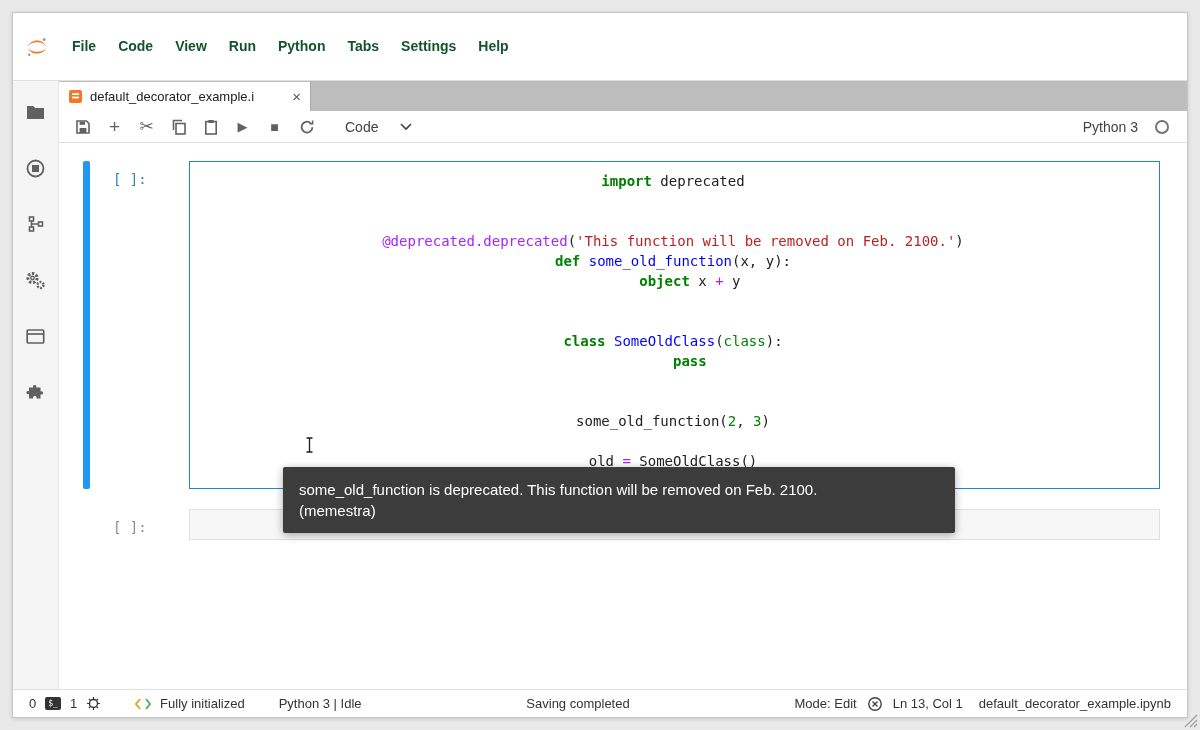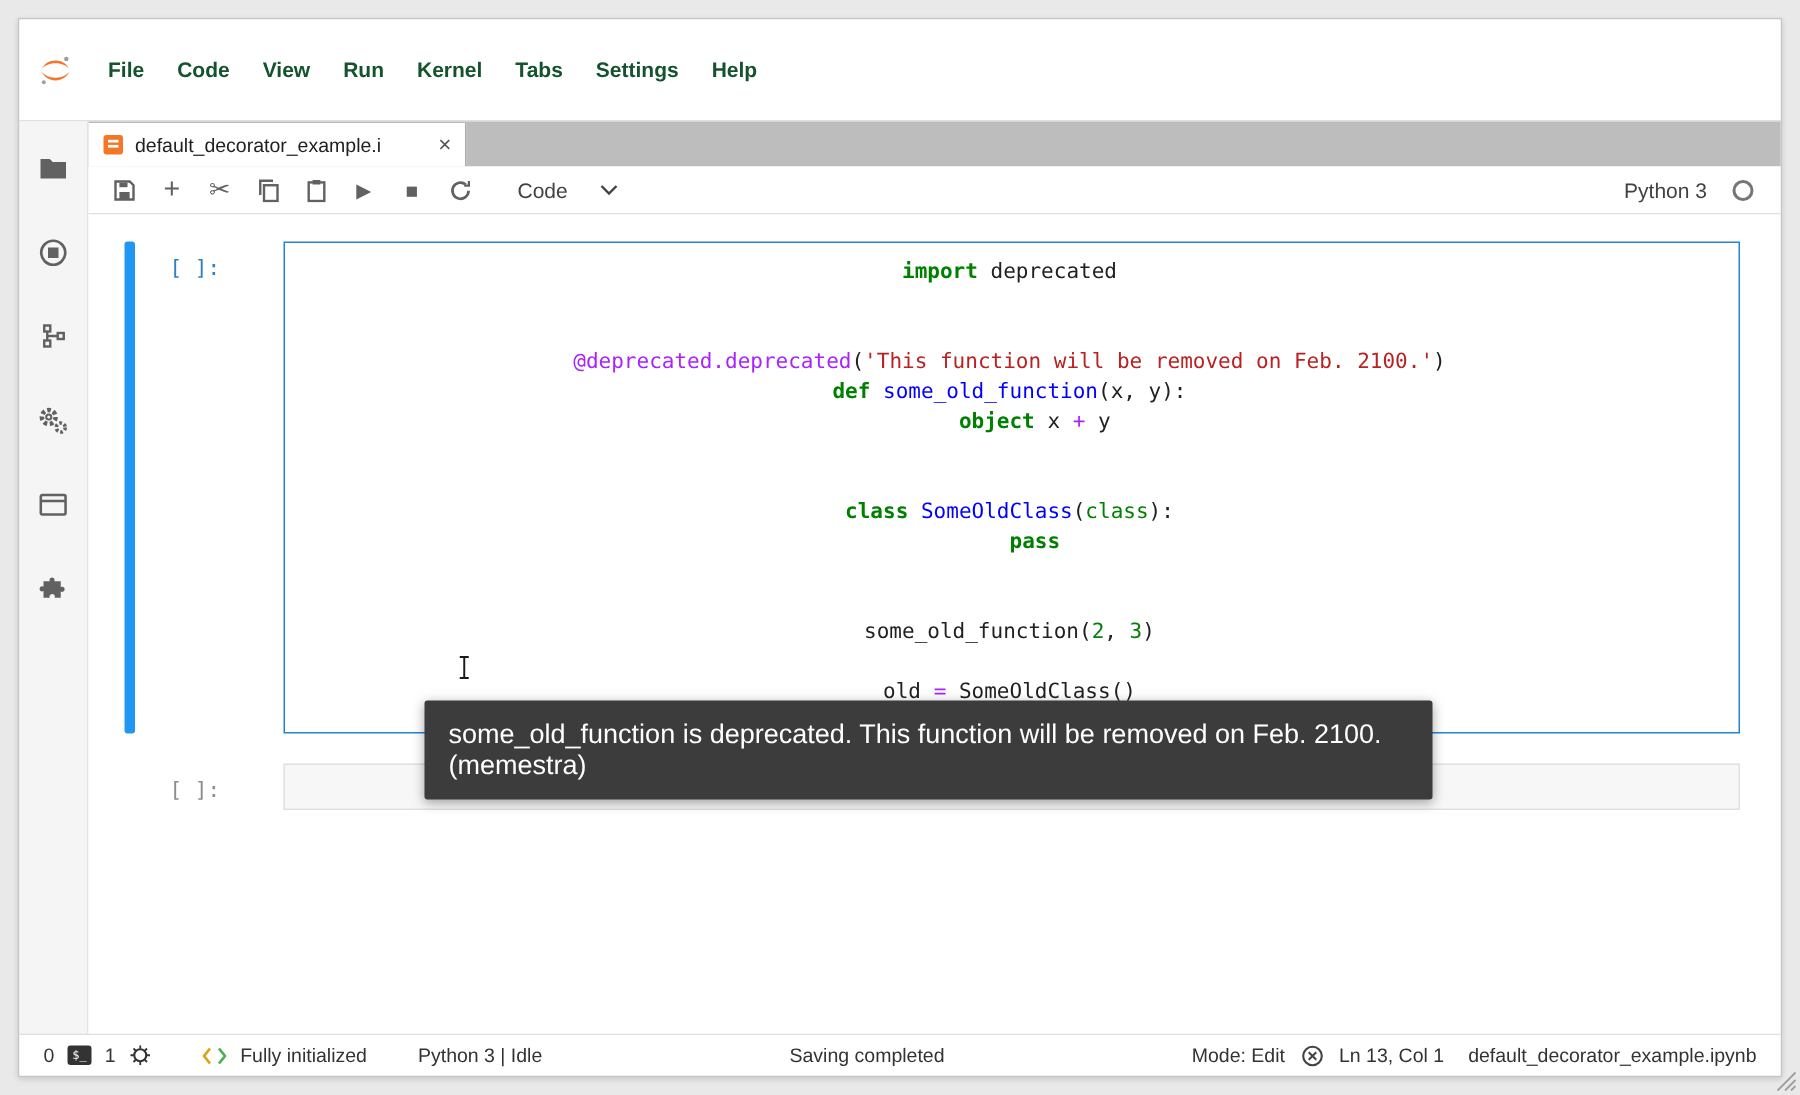--- a/index.html
+++ b/index.html
@@ -64,21 +64,21 @@
   .tk-meta { color:#aa22ff; }
   .tk-str { color:#ba2121; }
   .tk-def { color:#0000ff; }
   .tk-builtin { color:#008000; }
   .tk-op { color:#aa22ff; }
   .tk-num { color:#088008; }
   .tk-pl { color:#212121; }
 
   .tooltip { position:absolute; left:224px; top:324px; width:672px; z-index:6;
              background:#3c3c3c; color:#fff; border-radius:2px; padding:12px 16px;
-             font-size:18px; line-height:21px; box-shadow:0 2px 8px rgba(0,0,0,.35); }
+             font-size:15px; line-height:21px; box-shadow:0 2px 8px rgba(0,0,0,.35); }
   .mouse-ibeam { position:absolute; left:246px; top:294px; z-index:7; }
 
   
   .statusbar { flex:0 0 28px; background:#fff; border-top:1px solid #e0e0e0;
                display:flex; align-items:center; padding:0 16px; gap:10px;
                font-size:13px; color:#333; }
   .sb-group { display:flex; align-items:center; gap:9px; }
   .sb-gap { width:14px; }
   .sb-spacer { flex:1; }
   .term-badge { background:#333; color:#fff; font-family:"DejaVu Sans Mono", monospace;
@@ -99,21 +99,21 @@
           <path d="M12 16.8c4.3 0 7.6-1.6 9.2-4.1-1.5 3.7-5 5.9-9.2 5.9s-7.7-2.2-9.2-5.9c1.6 2.5 4.9 4.1 9.2 4.1z" fill="#f37726"></path>
           <circle cx="19.2" cy="4.4" r="1.5" fill="#9e9e9e"></circle>
           <circle cx="4.2" cy="19.8" r="1.3" fill="#9e9e9e"></circle>
         </svg>
       </span>
       <nav class="menu-items">
           <span class="menu-item">File</span>
           <span class="menu-item">Code</span>
           <span class="menu-item">View</span>
           <span class="menu-item">Run</span>
-          <span class="menu-item">Kernel</span>
+          <span class="menu-item">Python</span>
           <span class="menu-item">Tabs</span>
           <span class="menu-item">Settings</span>
           <span class="menu-item">Help</span>
         </nav>
     </header>
 
     <div class="middle">
 
       <aside class="sidebar">
         <div class="side-btn">

